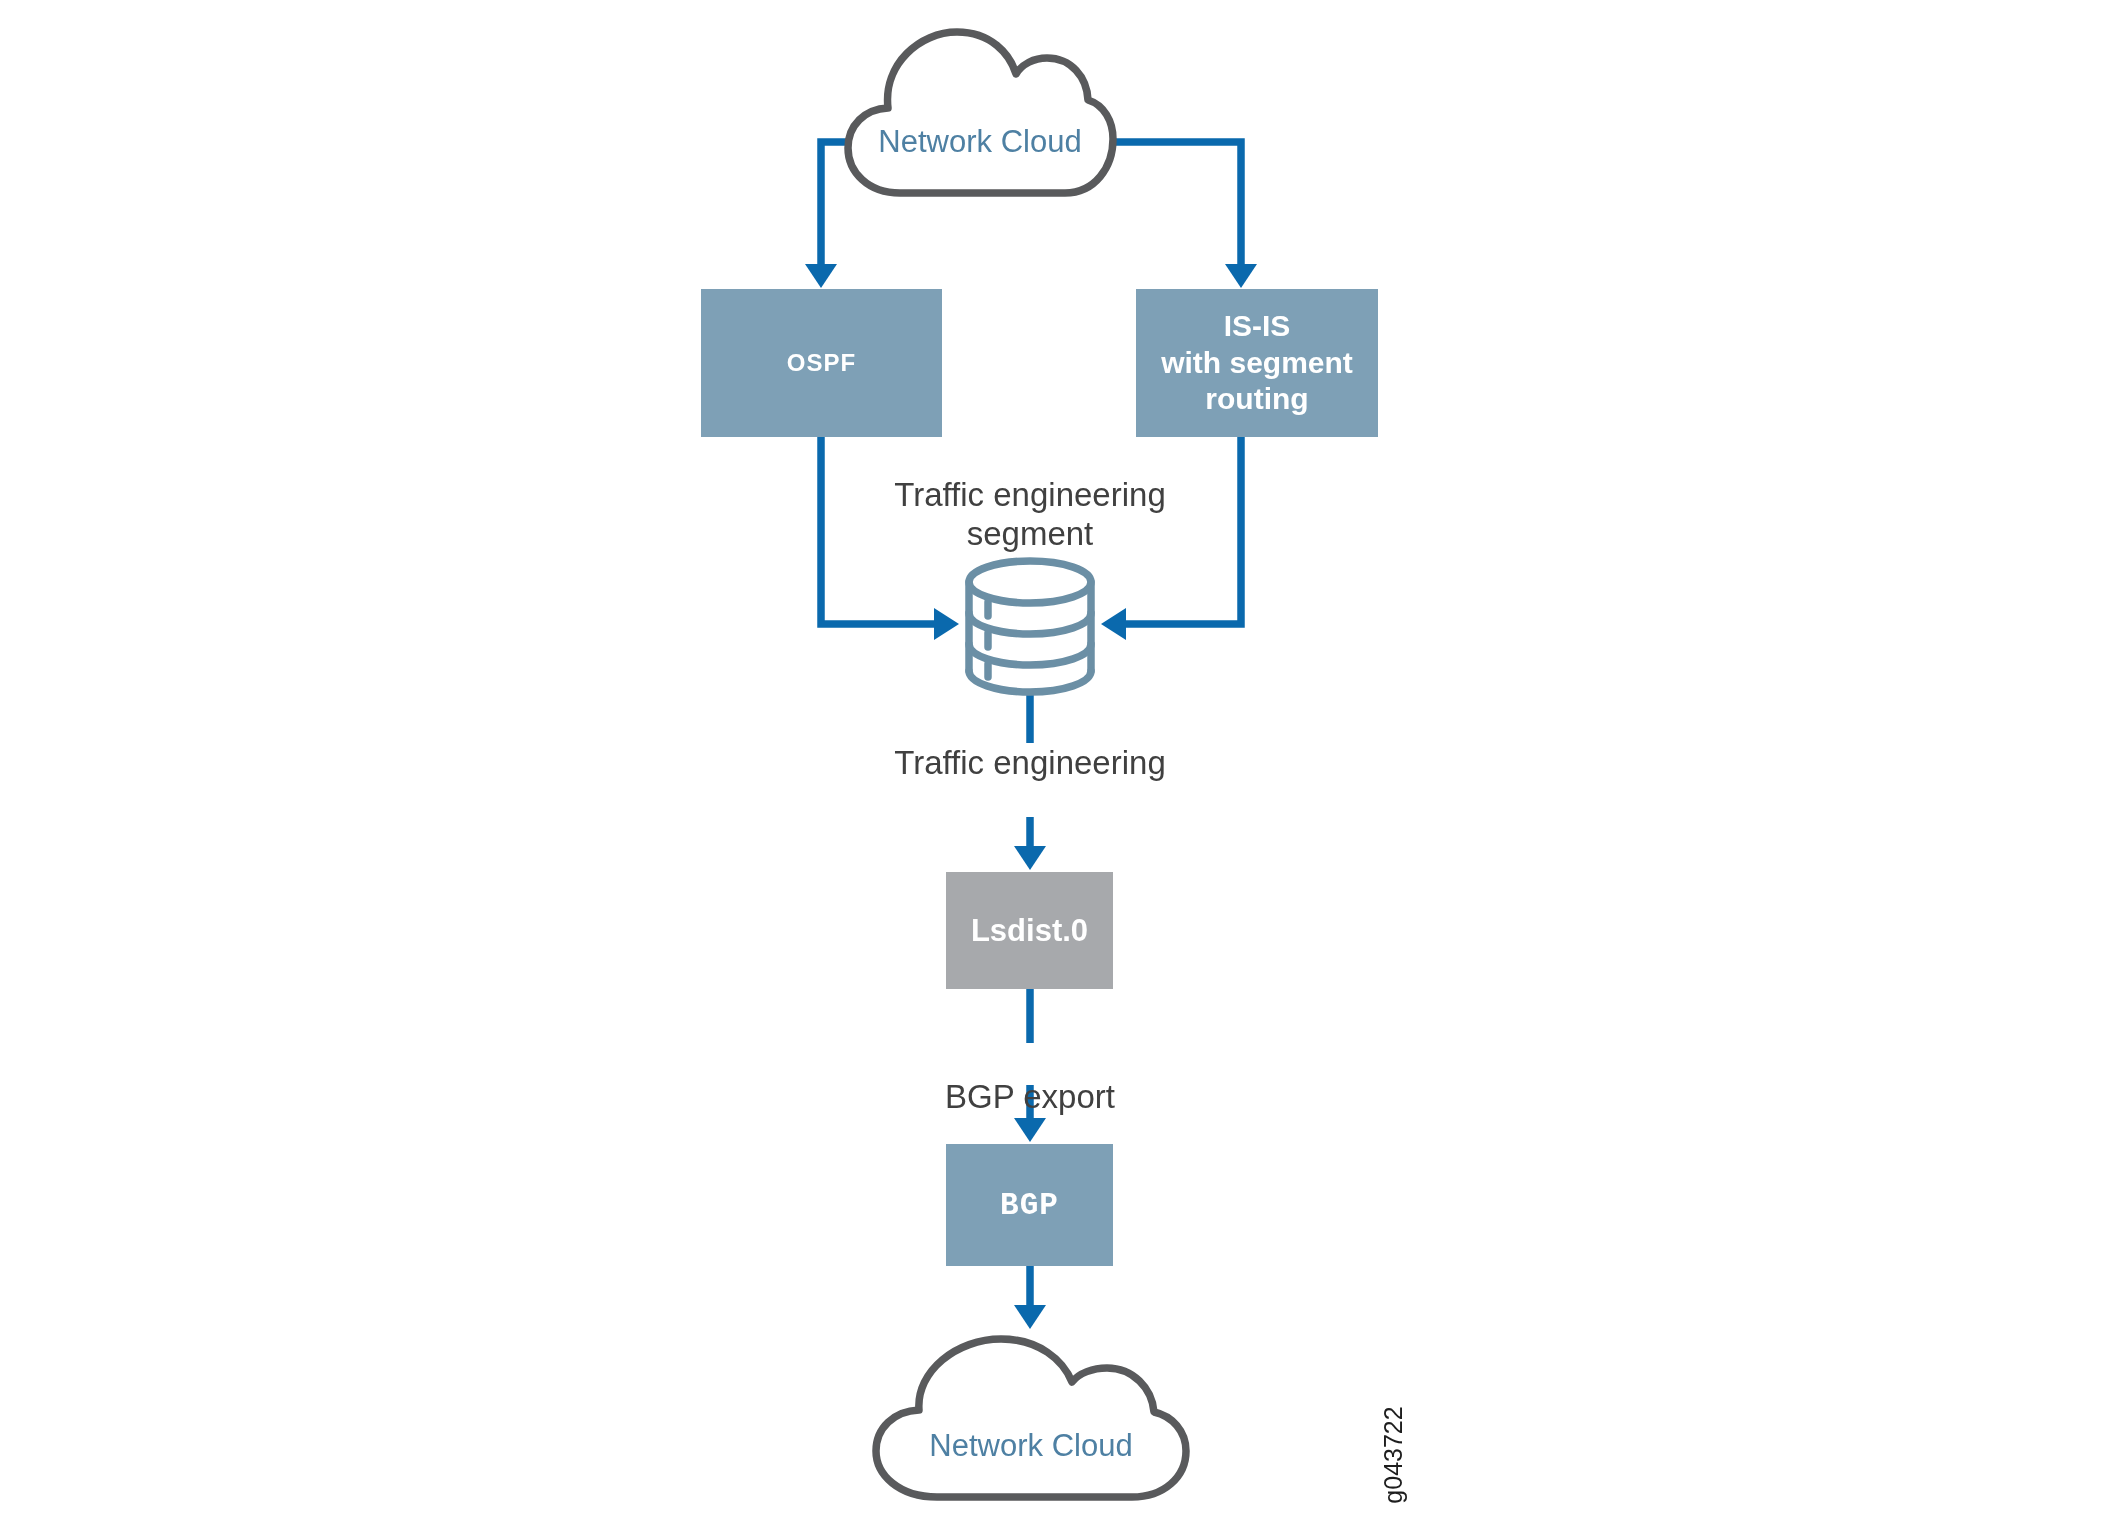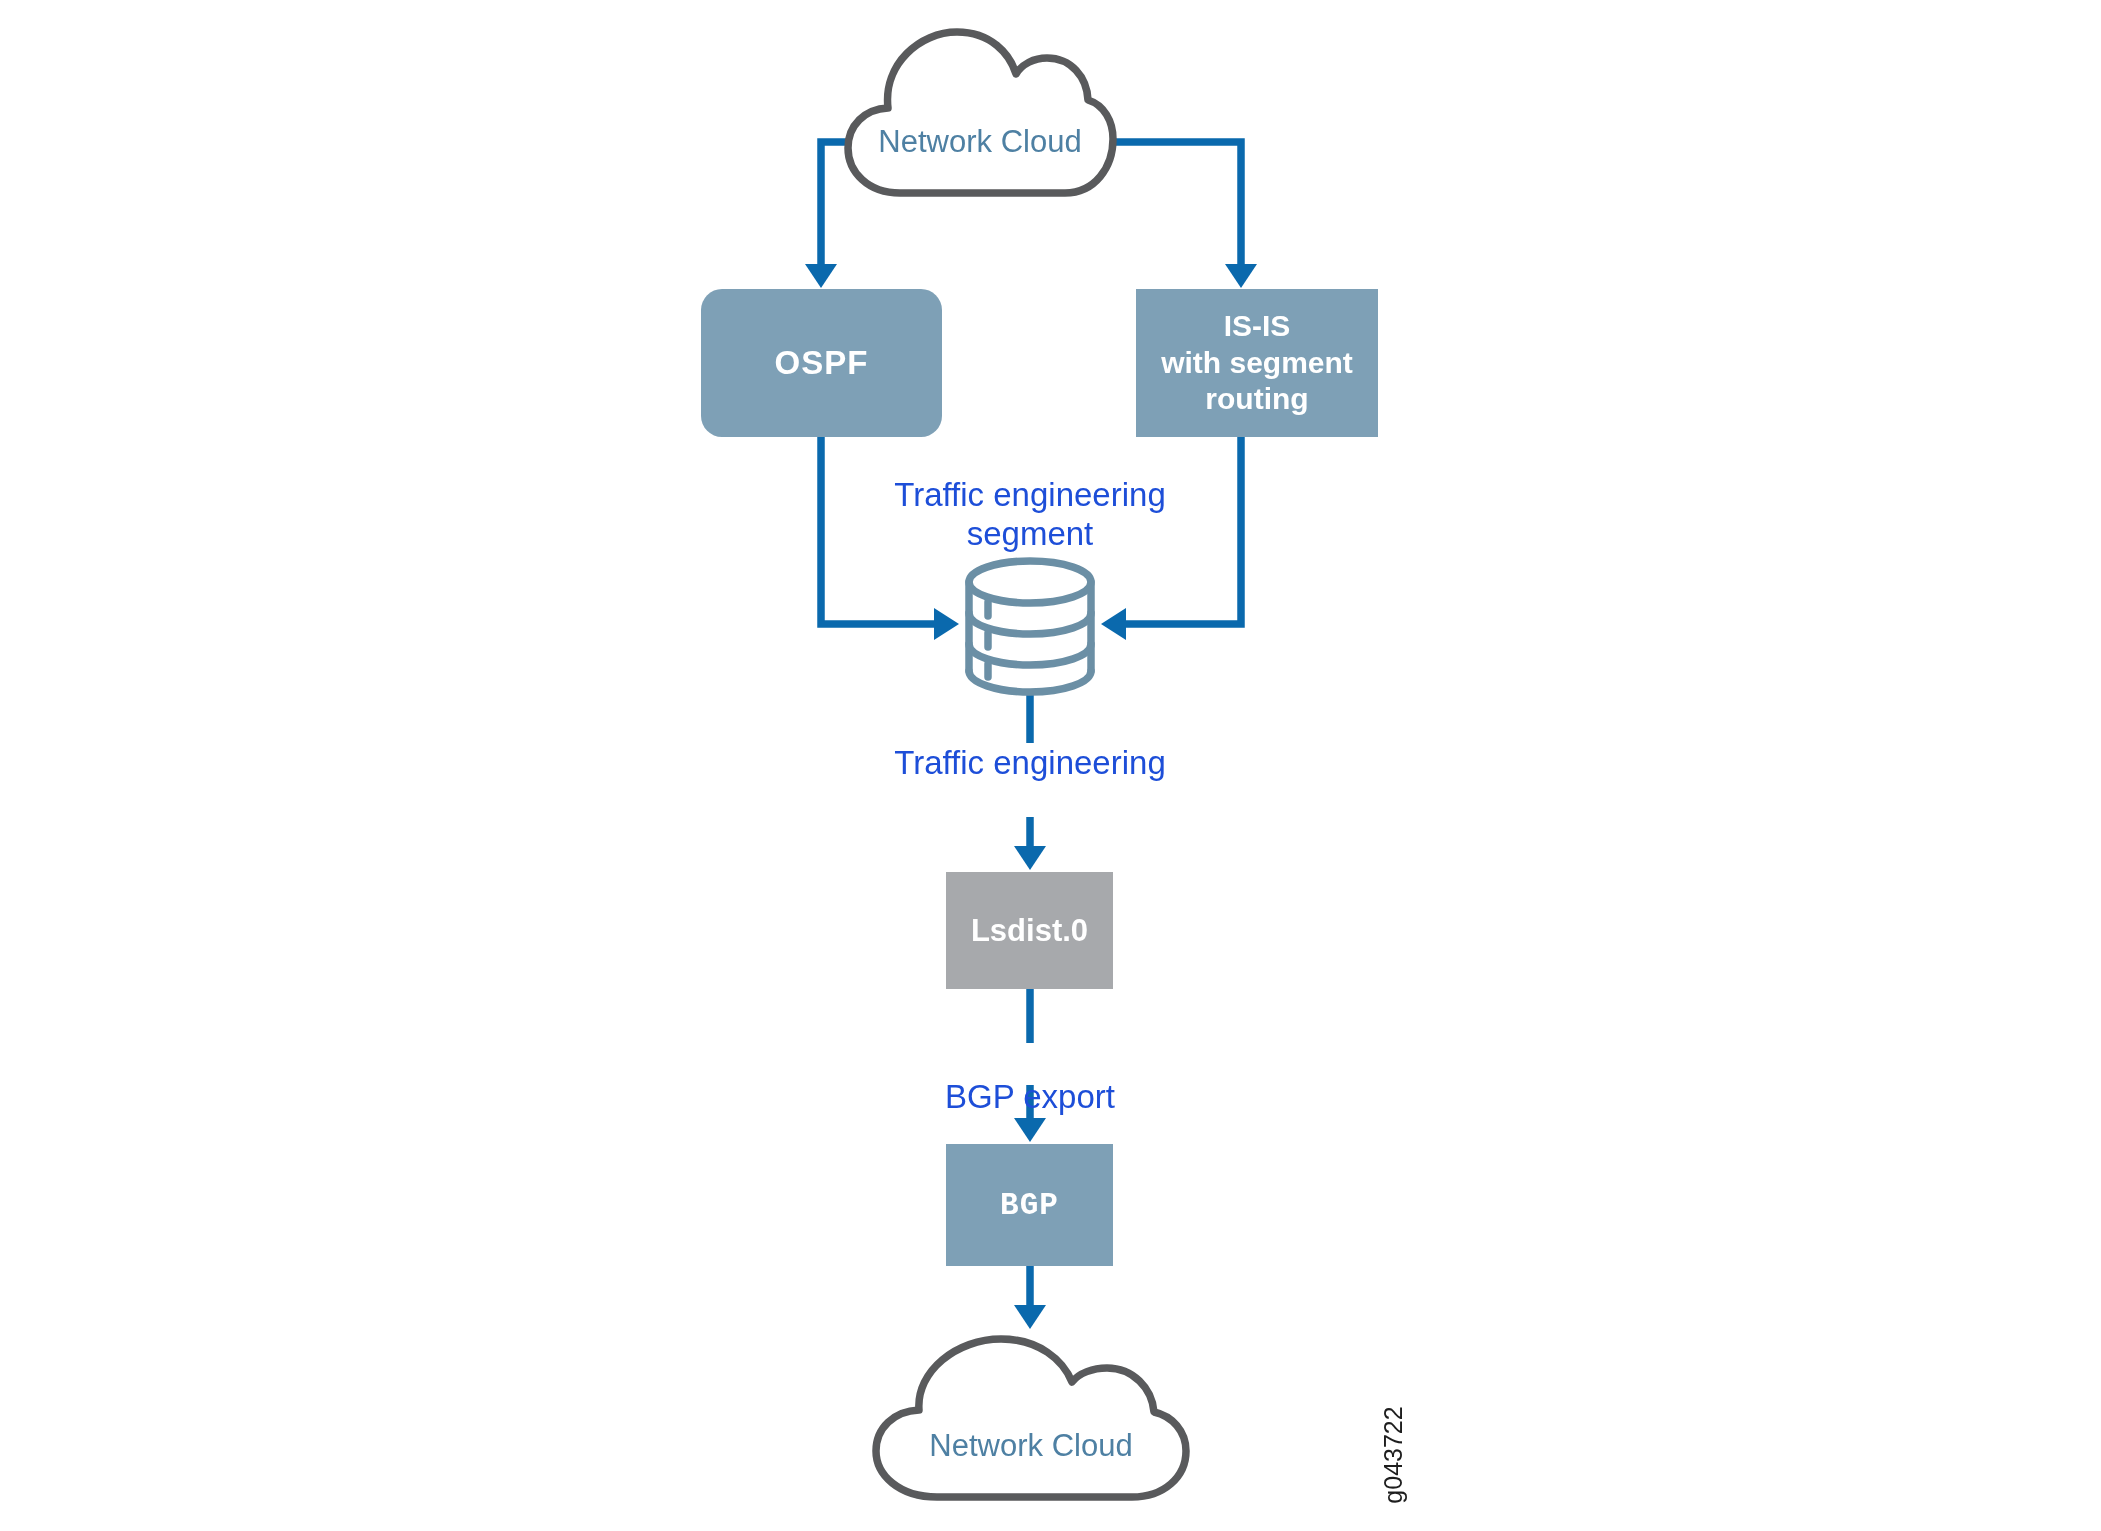--- a/index.html
+++ b/index.html
@@ -26,27 +26,27 @@
     display: flex;
     flex-direction: column;
     align-items: center;
     justify-content: center;
     color: #ffffff;
     font-weight: 600;
     text-align: center;
   }
   .node-blue { background: #7EA0B6; }
   .node-gray { background: #A7A9AC; }
-  .box-ospf   { left: 701px;  top: 289px;  width: 241px; height: 148px; font-size: 33px; letter-spacing: 1px; border-radius: 21px; }
+  .box-ospf   { left: 701px;  top: 289px;  width: 241px; height: 148px; font-size: 24px; letter-spacing: 1px; }
   .box-isis   { left: 1120px; top: 289px;  width: 242px; height: 148px; font-size: 30px; line-height: 1.23; margin-left: 16px; }
   .box-lsdist { left: 946px;  top: 872px;  width: 167px; height: 117px; font-size: 31px; }
   .box-bgp    { left: 946px;  top: 1144px; width: 167px; height: 122px; font-size: 31px; letter-spacing: 1px; font-family: Liberation Mono, monospace; }
   .lbl {
     position: absolute;
-    color: #1d4ed8;
+    color: #404040;
     text-align: center;
     font-size: 33px;
     line-height: 1.17;
   }
   .lbl-ted        { left: 860px; top: 476px;  width: 340px; }
   .lbl-ted-import { left: 860px; top: 744px;  width: 340px; }
   .lbl-bgp-export { left: 880px; top: 1046px; width: 300px; margin-top: 32px; }
   .cloud-lbl {
     position: absolute;
     color: #4E80A3;

